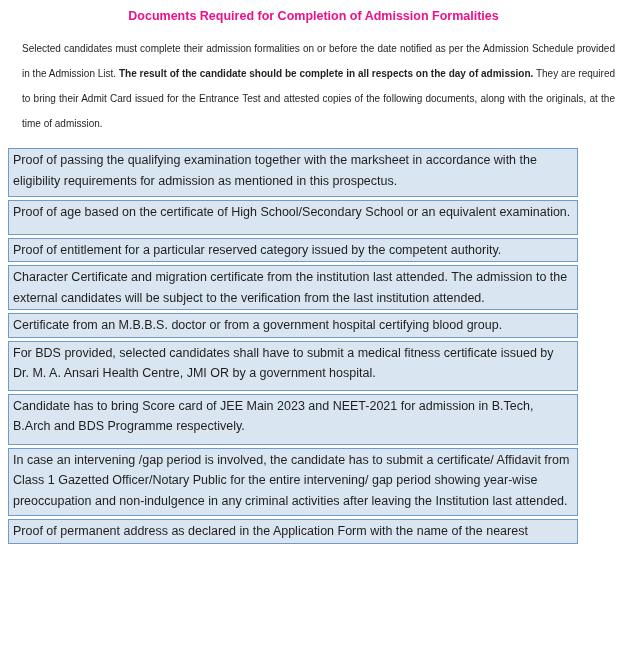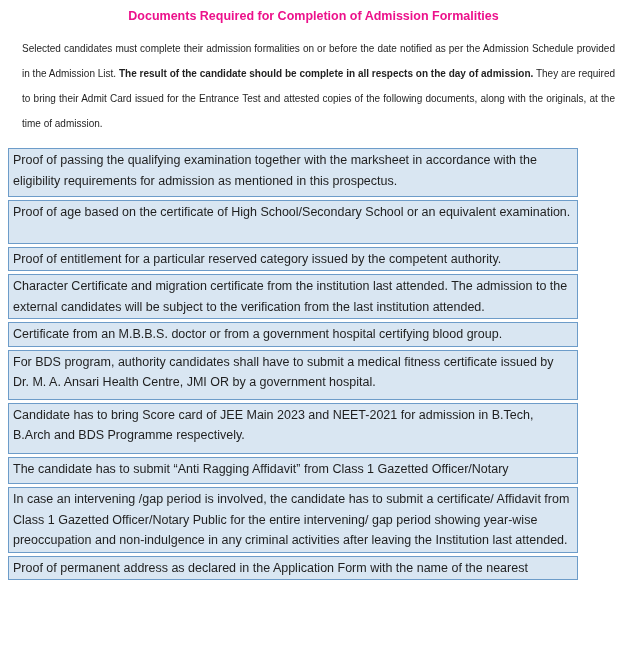--- a/index.html
+++ b/index.html
@@ -37,36 +37,35 @@
     width: 570px;
     background: var(--row-fill, #d9e6f2);
     border: 1px solid var(--row-border, #6d9cc9);
     margin-bottom: 3px;
     padding: 1px 6px 1px 4px;
     font-size: 12.5px;
     line-height: 20.5px;
     color: var(--body-text, #1f1f1f);
   }
   .doc-row:nth-child(1) { padding-bottom: 5px; }
-  .doc-row:nth-child(2) { padding-bottom: 20px; }
+  .doc-row:nth-child(2) { padding-bottom: 11px; }
   .doc-row:nth-child(6) { padding-bottom: 6px; }
   .doc-row:nth-child(7) { padding-bottom: 7px; }
   .doc-row:nth-child(8) { padding-bottom: 4px; }
 </style>
 </head>
 <body>
 
 <h2 class="heading">Documents Required for Completion of Admission Formalities</h2>
 
 <p class="intro"><span>Selected candidates must complete their admission formalities on or before the date notified as per the Admission Schedule provided in the Admission List. </span><b>The result of the candidate should be complete in all respects on the day of admission.</b><span> They are required to bring their Admit Card issued for the Entrance Test and attested copies of the following documents, along with the originals, at the time of admission.</span></p>
 
 <div class="doc-table">
   <div class="doc-row">Proof of passing the qualifying examination together with the marksheet in accordance with the eligibility requirements for admission as mentioned in this prospectus.</div>
   <div class="doc-row">Proof of age based on the certificate of High School/Secondary School or an equivalent examination.</div>
   <div class="doc-row">Proof of entitlement for a particular reserved category issued by the competent authority.</div>
   <div class="doc-row">Character Certificate and migration certificate from the institution last attended. The admission to the external candidates will be subject to the verification from the last institution attended.</div>
   <div class="doc-row">Certificate from an M.B.B.S. doctor or from a government hospital certifying blood group.</div>
-  <div class="doc-row">For BDS program, authority candidates shall have to submit a medical fitness certificate issued by Dr. M. A. Ansari Health Centre, JMI OR by a government hospital.</div>
+  <div class="doc-row">For BDS provided, selected candidates shall have to submit a medical fitness certificate issued by Dr. M. A. Ansari Health Centre, JMI OR by a government hospital.</div>
   <div class="doc-row">Candidate has to bring Score card of JEE Main 2023 and NEET-2021 for admission in B.Tech, B.Arch and BDS Programme respectively.</div>
-  <div class="doc-row">The candidate has to submit “Anti Ragging Affidavit”  from Class 1 Gazetted Officer/Notary</div>
   <div class="doc-row">In case an intervening /gap period is involved, the candidate has to submit a certificate/ Affidavit from Class 1 Gazetted Officer/Notary Public for the entire intervening/ gap period showing year-wise preoccupation and non-indulgence in any criminal activities after leaving the Institution last attended.</div>
   <div class="doc-row">Proof of permanent address as declared in the Application Form with the name of the nearest</div>
 </div>
 
 </body></html>

